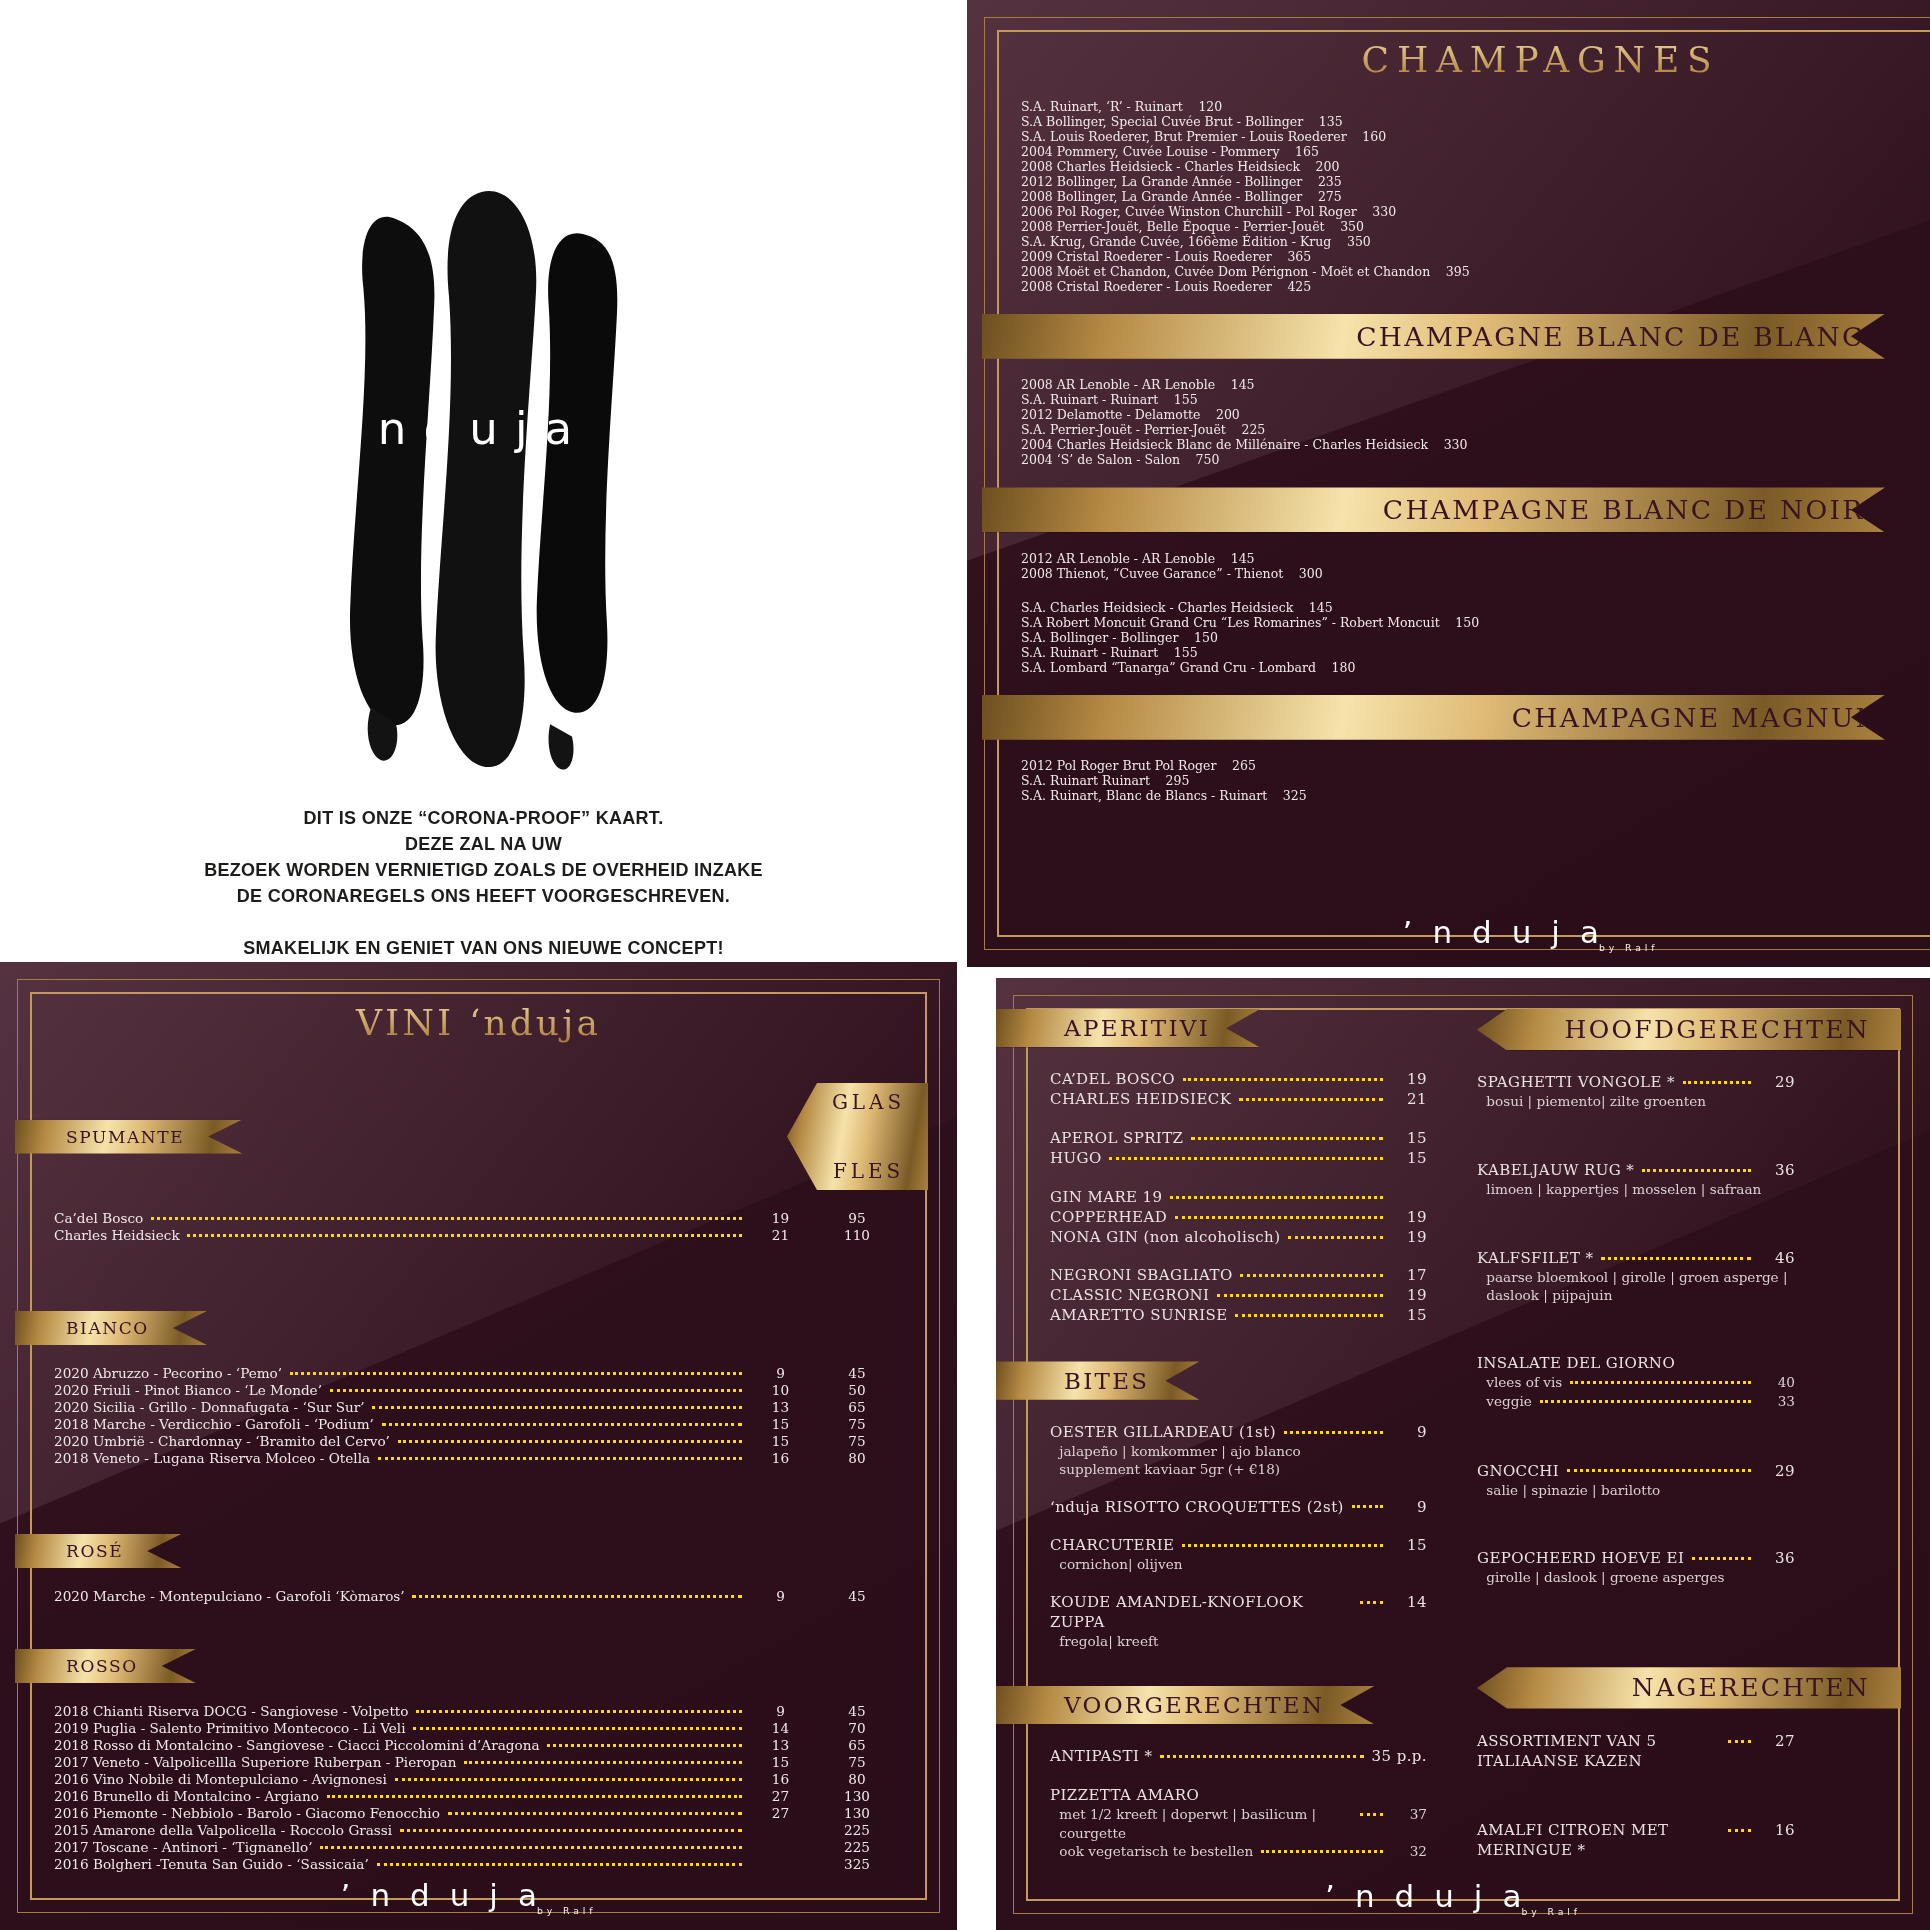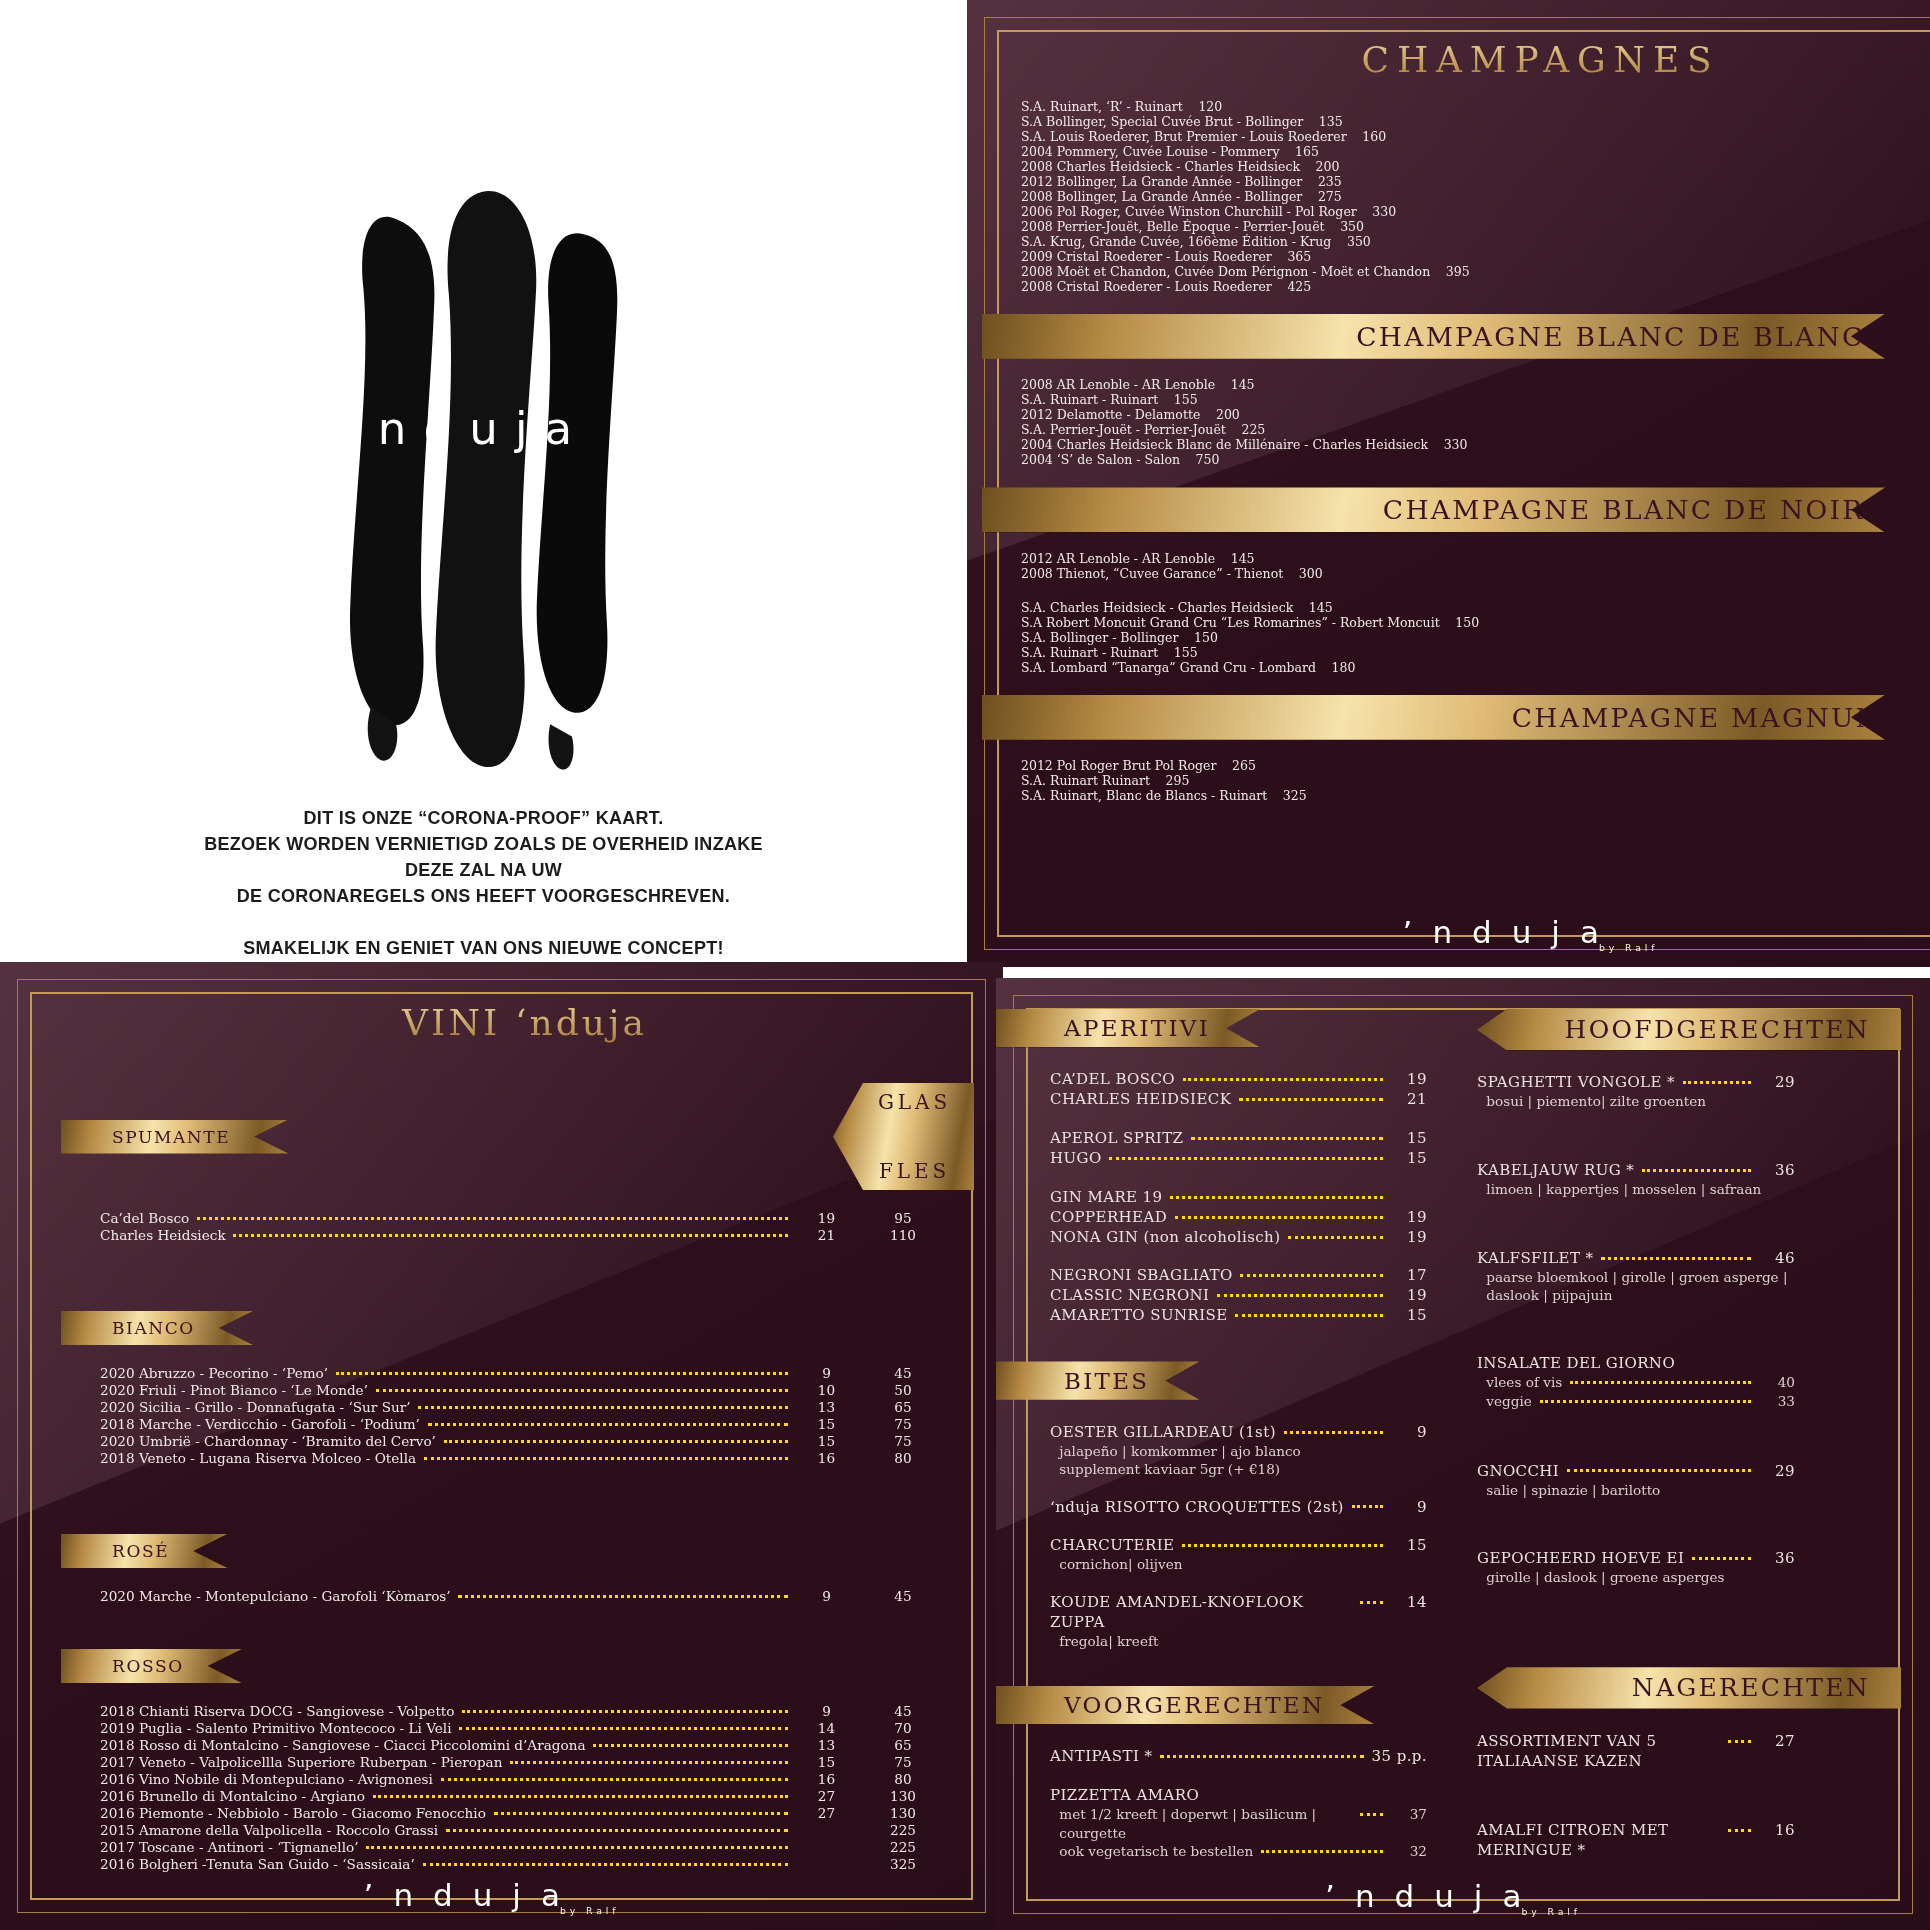--- a/index.html
+++ b/index.html
@@ -79,22 +79,22 @@
   <svg class="intro-logo" width="389" height="615" viewBox="0 0 500 790">
     <path d="M150,62 C118,50 103,92 110,152 C120,262 98,422 93,562 C90,642 112,702 142,712 C177,722 192,672 186,602 C178,472 196,302 201,172 C204,102 182,74 150,62 Z" fill="#0e0d0d"></path>
     <path d="M262,28 C225,38 213,92 220,162 C230,302 208,472 203,602 C200,682 227,762 267,767 C307,772 322,702 316,622 C305,462 327,262 332,152 C335,72 302,18 262,28 Z" fill="#121111"></path>
     <path d="M392,82 C360,75 344,112 348,172 C356,292 338,432 333,552 C330,632 350,692 380,697 C413,702 427,652 423,582 C415,452 431,292 436,182 C439,112 422,89 392,82 Z" fill="#0b0a0a"></path>
     <path d="M120,690 C110,720 118,752 132,758 C146,764 158,740 152,712 Z" fill="#141313"></path>
     <path d="M350,712 C344,740 352,766 364,770 C376,774 384,752 378,728 Z" fill="#141313"></path>
     <text x="88" y="352" fill="#ffffff" font-family="DejaVu Sans, sans-serif" font-size="58" letter-spacing="22">’nduja</text>
   </svg>
   <div class="intro-text">
     <div>DIT IS ONZE “CORONA-PROOF” KAART.</div>
+    <div>DEZE ZAL NA UW</div>
     <div>BEZOEK WORDEN VERNIETIGD ZOALS DE OVERHEID INZAKE</div>
-    <div>DEZE ZAL NA UW</div>
     <div>DE CORONAREGELS ONS HEEFT VOORGESCHREVEN.</div>
     <div class="intro-tagline">SMAKELIJK EN GENIET VAN ONS NIEUWE CONCEPT!</div>
   </div>
 </section>
 
 <section class="page page-dark" style="left:967px;top:0;width:1147px;height:967px;">
   <div class="sheen"></div>
   <div class="border-outer"></div>
   <div class="border-inner"></div>
   <div class="content">
@@ -142,21 +142,21 @@
           <div><span class="label">S.A. Ruinart Ruinart</span><span class="leader"></span><span class="price">295</span></div>
           <div><span class="label">S.A. Ruinart, Blanc de Blancs - Ruinart</span><span class="leader"></span><span class="price">325</span></div>
         </div>
       </div>
   </div>
   <div class="brand">
     <span class="brand-script">’nduja</span><span class="brand-by">by Ralf</span>
   </div>
 </section>
 
-<section class="page page-dark" style="left:0;top:962px;width:957px;height:968px;padding-left:46px;">
+<section class="page page-dark" style="left:0;top:962px;width:957px;height:968px;">
   <div class="sheen"></div>
   <div class="border-outer"></div>
   <div class="border-inner"></div>
   <div class="content">
     <h1 class="gold-title vini-title">VINI ‘nduja</h1>
     <div id="vini-sections">
         <div class="vini-headrow" style="margin-top: 40px;">
           <div class="ribbon notch-right vini-ribbon">SPUMANTE</div>
           <div class="ribbon notch-left glasfles-ribbon">
             <span>GLAS</span>

